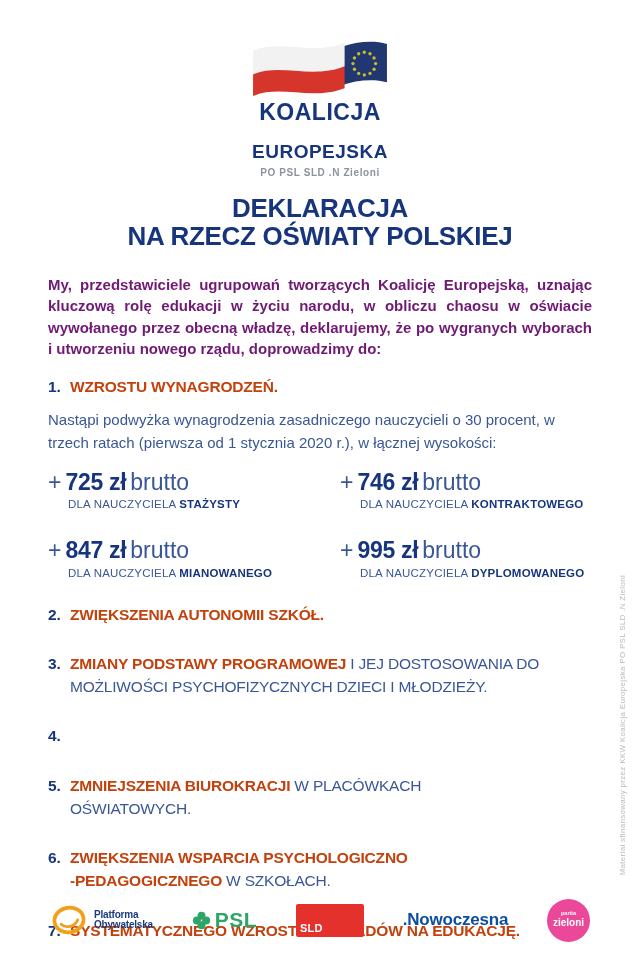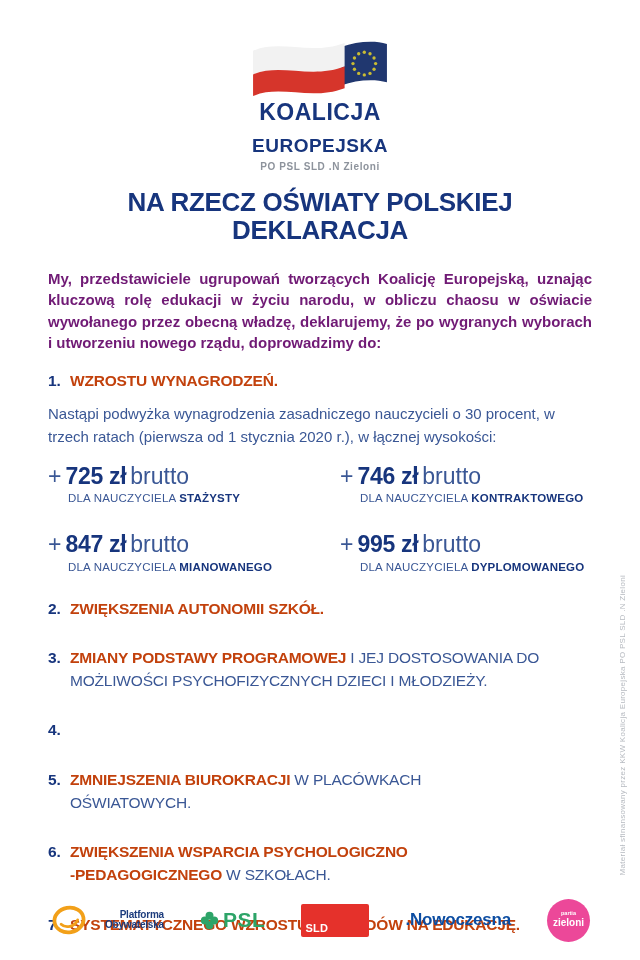--- a/index.html
+++ b/index.html
@@ -6,21 +6,21 @@
   .page {
     position:relative; width:640px; height:960px; margin:0 auto;
     background:#ffffff; overflow:hidden;
     font-family:"Liberation Sans", sans-serif;
     color:#17357d;
   }
   
   .header { text-align:center; }
   .flags { display:block; margin:36px auto 0; }
   .logo-line1 { font-size:23px; font-weight:800; letter-spacing:0.5px; margin-top:2px; line-height:1; }
-  .logo-line2 { font-size:19px; font-weight:800; letter-spacing:0.5px; margin-top:12px; line-height:1; }
+  .logo-line2 { font-size:19px; font-weight:800; letter-spacing:0.5px; margin-top:18px; line-height:1; }
   .logo-sub   { font-size:10px; font-weight:700; color:#8d939c; letter-spacing:0.6px; margin-top:7px; line-height:1; }
   
   .main-title { text-align:center; margin-top:16px; font-size:26px; font-weight:800; line-height:1.08; letter-spacing:-0.3px; }
   
   .intro { padding:0 48px; margin-top:24px; font-size:15px; font-weight:700; line-height:1.42; text-align:justify; color:#701a75; }
   
   .numbered { display:flex; padding:0 48px; margin-top:0; }
   .num { width:22px; flex:none; font-size:15.5px; font-weight:800; line-height:1.5; }
   .itext { flex:1; font-size:15.5px; line-height:1.5; letter-spacing:-0.2px; white-space:pre-line; }
   .bold-part { font-weight:800; color:#c2410c; }
@@ -31,21 +31,21 @@
   
   .salary-grid { display:grid; grid-template-columns:292px 1fr; row-gap:28px; padding:0 48px; margin-top:16px; margin-bottom:24px; }
   .amount-line { font-size:23px; line-height:1.1; }
   .plus { font-weight:400; color:#3a5795; margin-right:4px; }
   .amount { font-weight:800; color:#17357d; letter-spacing:-0.3px; }
   .unit { font-weight:400; color:#3a5795; margin-left:4px; }
   .sal-label { margin-left:20px; margin-top:3px; font-size:11.5px; letter-spacing:0.2px; color:#3a5795; font-weight:400; }
   .grade { font-weight:800; color:#17357d; }
   
   .footer { position:absolute; left:0; right:0; bottom:16px; display:flex; align-items:center; justify-content:space-between; padding:0 50px; height:48px; }
-  .po-logo { display:flex; align-items:center; gap:17px;text-align:right; }
+  .po-logo { display:flex; align-items:center; gap:6px; }
   .po-text { font-size:10px; font-weight:800; color:#1c3c7d; line-height:1.05; letter-spacing:-0.2px; }
   .psl-logo { display:flex; align-items:center; gap:4px; }
   .psl-text { font-size:21px; font-weight:600; color:#2da468; letter-spacing:0.5px; }
   .sld-box { width:31px; height:33px; background:#e5312b; border-radius:2px; position:relative;padding-left:37px; }
   .sld-text { position:absolute; left:4px; bottom:3px; color:#ffffff; font-size:11px; font-weight:800; letter-spacing:0.3px; }
   .nowo-text { font-size:17px; font-weight:800; color:#0c4da2; letter-spacing:-0.2px; }
   .zieloni-circle { width:43px; height:43px; border-radius:50%; background:#ec4899; display:flex; flex-direction:column; align-items:center; justify-content:center; color:#fff; }
   .zieloni-top { font-size:5.5px; font-weight:700; line-height:1; }
   .zieloni-main { font-size:10px; font-weight:800; line-height:1.2; }
   
@@ -85,22 +85,22 @@
         <path d="M2,15 C30,3 60,20 95,7 L95,31 C60,44 30,27 2,39 Z" fill="#f2f2f2"></path>
         <path d="M2,39 C30,27 60,44 95,31 L95,53 C60,66 30,49 2,61 Z" fill="#d6352b"></path>
       </g>
     </svg>
     <div class="logo-line1">KOALICJA</div>
     <div class="logo-line2">EUROPEJSKA</div>
     <div class="logo-sub">PO PSL SLD .N Zieloni</div>
   </div>
 
   <div class="main-title">
+    <div>DEKLARACJA</div>
     <div>NA RZECZ OŚWIATY POLSKIEJ</div>
-    <div>DEKLARACJA</div>
   </div>
 
   <p class="intro">My, przedstawiciele ugrupowań tworzących Koalicję Europejską, uznając kluczową rolę edukacji w życiu narodu, w obliczu chaosu w oświacie wywołanego przez obecną władzę, deklarujemy, że po wygranych wyborach i utworzeniu nowego rządu, doprowadzimy do:</p>
 
   <div class="numbered item1">
     <span class="num">1.</span>
     <span class="itext"><span class="bold-part">WZROSTU WYNAGRODZEŃ.</span></span>
   </div>
   <p class="desc">Nastąpi podwyżka wynagrodzenia zasadniczego nauczycieli o 30 procent, w trzech ratach (pierwsza od 1 stycznia 2020 r.), w łącznej wysokości:</p>
 

